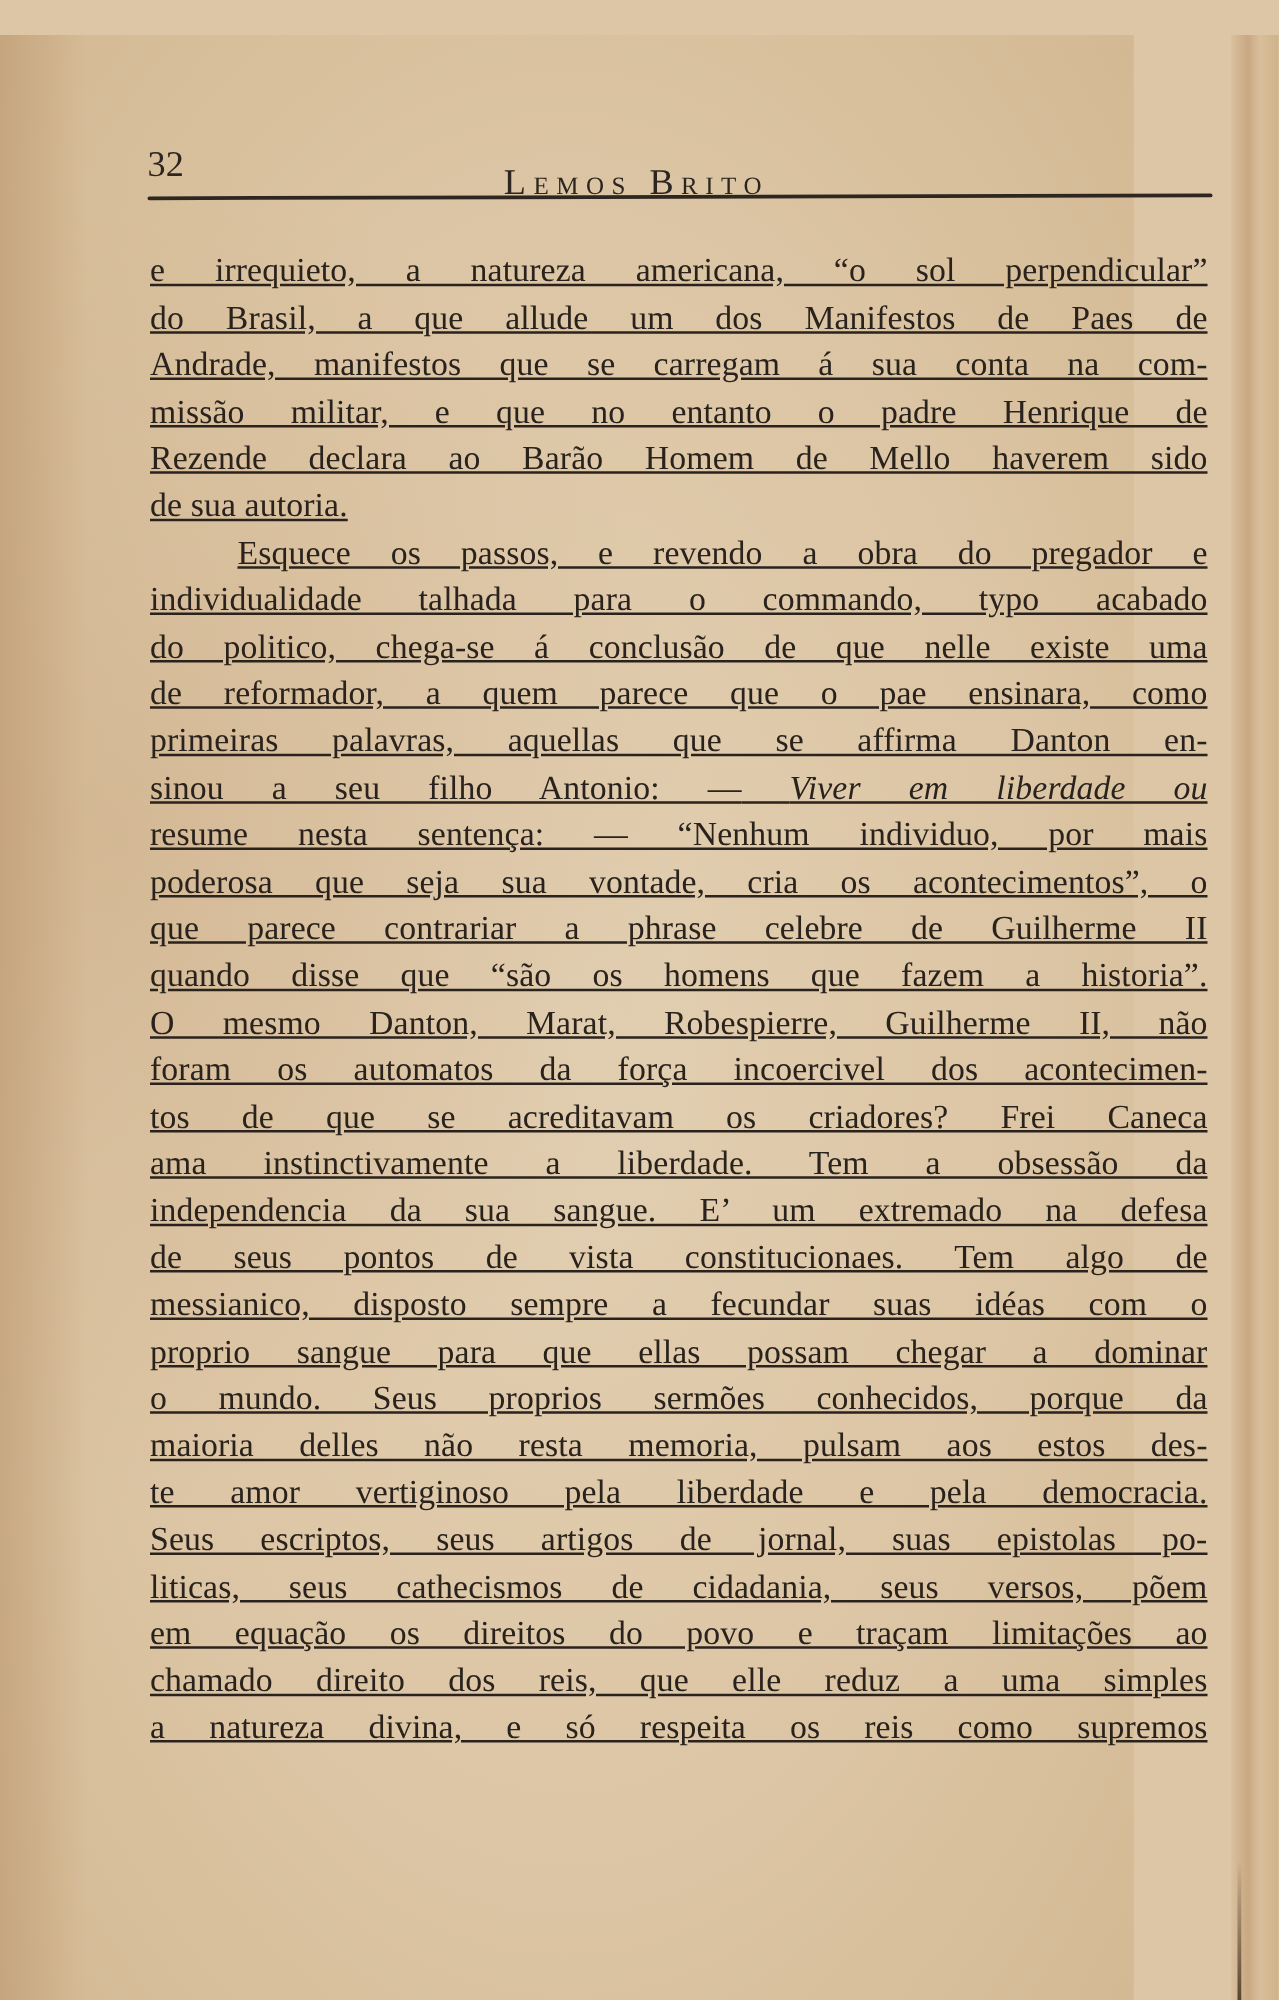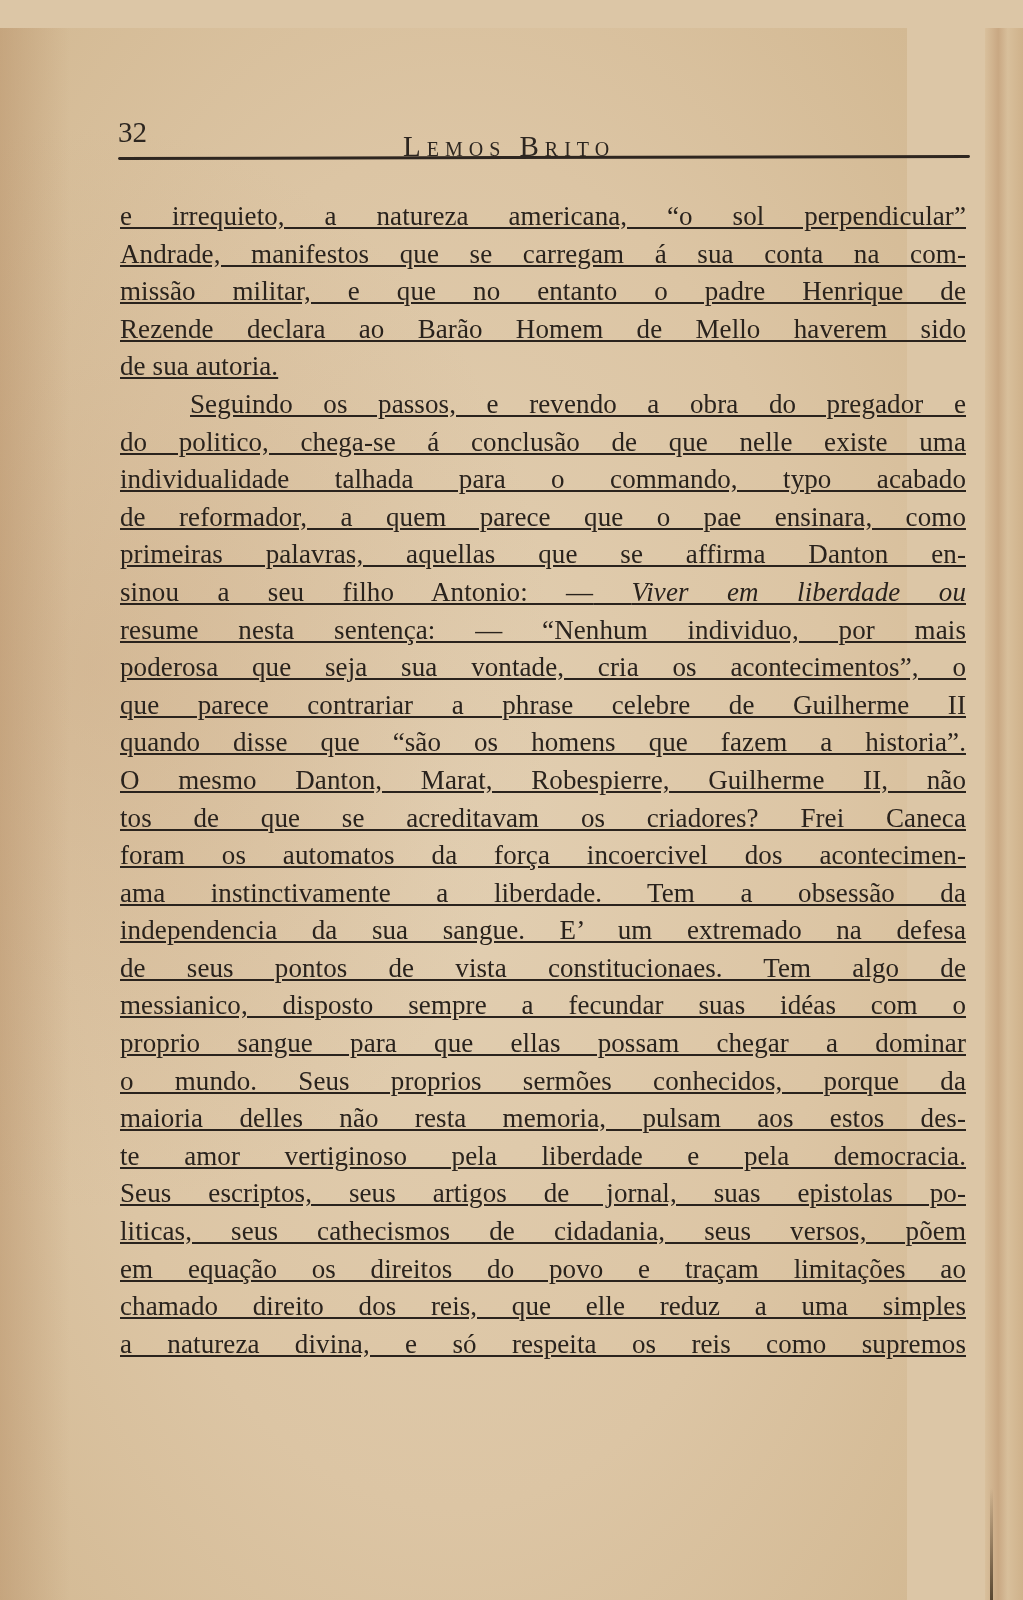--- a/index.html
+++ b/index.html
@@ -106,37 +106,38 @@
   <div class="spine-line"></div>
 
   <div class="header">
     <span class="page-number">32</span>
     <span class="running-head">Lemos Brito</span>
   </div>
   <div class="rule"></div>
 
   <div class="body-text">
     <span class="line">e irrequieto, a natureza americana, “o sol perpendicular”</span>
+    <span class="line">do Brasil, a que allude um dos Manifestos de Paes de</span>
     <span class="line">Andrade, manifestos que se carregam á sua conta na com-</span>
     <span class="line">missão militar, e que no entanto o padre Henrique de</span>
     <span class="line">Rezende declara ao Barão Homem de Mello haverem sido</span>
     <span class="line last">de sua autoria.</span>
-    <span class="line indent">Seguindo os passos, e revendo a obra do pregador e</span>
+    <span class="line indent">Esquece os passos, e revendo a obra do pregador e</span>
+    <span class="line">individualidade talhada para o commando, typo acabado</span>
     <span class="line">do politico, chega-se á conclusão de que nelle existe uma</span>
-    <span class="line">individualidade talhada para o commando, typo acabado</span>
     <span class="line">de reformador, a quem parece que o pae ensinara, como</span>
     <span class="line">primeiras palavras, aquellas que se affirma Danton en-</span>
     <span class="line"><span>sinou a seu filho Antonio: —</span> <span class="italic">Viver em liberdade ou</span></span>
     <span class="line">resume nesta sentença: — “Nenhum individuo, por mais</span>
     <span class="line">poderosa que seja sua vontade, cria os acontecimentos”, o</span>
     <span class="line">que parece contrariar a phrase celebre de Guilherme II</span>
     <span class="line">quando disse que “são os homens que fazem a historia”.</span>
     <span class="line">O mesmo Danton, Marat, Robespierre, Guilherme II, não</span>
+    <span class="line">foram os automatos da força incoercivel dos acontecimen-</span>
     <span class="line">tos de que se acreditavam os criadores? Frei Caneca</span>
-    <span class="line">foram os automatos da força incoercivel dos acontecimen-</span>
     <span class="line">ama instinctivamente a liberdade. Tem a obsessão da</span>
     <span class="line">independencia da sua sangue. E’ um extremado na defesa</span>
     <span class="line">de seus pontos de vista constitucionaes. Tem algo de</span>
     <span class="line">messianico, disposto sempre a fecundar suas idéas com o</span>
     <span class="line">proprio sangue para que ellas possam chegar a dominar</span>
     <span class="line">o mundo. Seus proprios sermões conhecidos, porque da</span>
     <span class="line">maioria delles não resta memoria, pulsam aos estos des-</span>
     <span class="line">te amor vertiginoso pela liberdade e pela democracia.</span>
     <span class="line">Seus escriptos, seus artigos de jornal, suas epistolas po-</span>
     <span class="line">liticas, seus cathecismos de cidadania, seus versos, põem</span>

